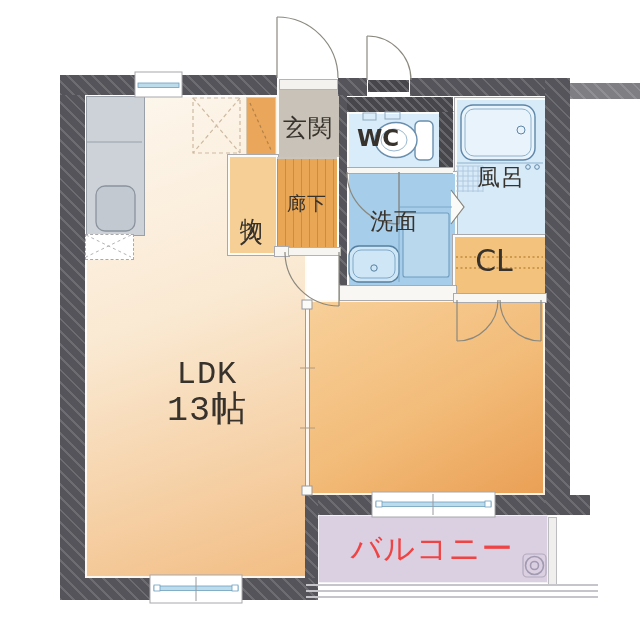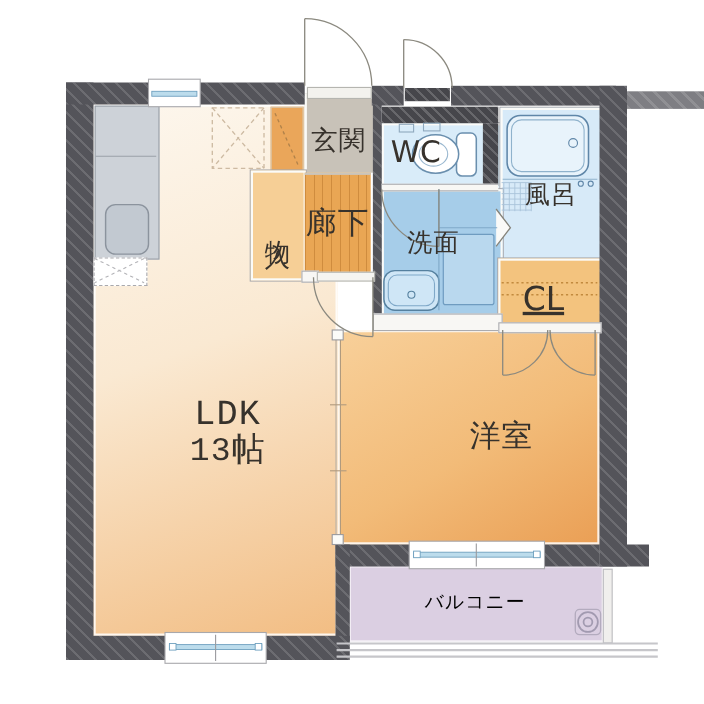--- a/index.html
+++ b/index.html
@@ -195,36 +195,35 @@
     </g>
     <g stroke="#c6c6ca" stroke-width="2">
       <line x1="306" y1="585" x2="598" y2="585"></line>
       <line x1="306" y1="591" x2="598" y2="591"></line>
       <line x1="306" y1="597" x2="598" y2="597"></line>
     </g>
   </svg>
 
   <div class="lbl" style="left:207px;top:394px;font-size:32px;font-family:Liberation Mono, monospace;">
     <div>LDK</div>
-    <div style="font-size:30px;text-align:center;">13帖</div>
+    <div style="font-size:35px;text-align:center;">13帖</div>
   </div>
 
   <div class="lbl" style="left:456px;top:397px;font-size:28px;">
-    <div>洋室</div>
   </div>
 
   <div class="lbl" style="left:308px;top:128px;font-size:24px;">玄関</div>
 
   <div class="lbl lbl-v" style="left:251px;top:203px;font-size:23px;letter-spacing:3px;">物入</div>
 
-  <div class="lbl" style="left:307px;top:203px;font-size:28px;">廊下</div>
-
-  <div class="lbl" style="left:378px;top:139px;font-size:27px;letter-spacing:0;">WC</div>
+  <div class="lbl" style="left:307px;top:203px;font-size:19px;">廊下</div>
+
+  <div class="lbl" style="left:378px;top:139px;font-size:23px;letter-spacing:0;font-weight:bold;">WC</div>
 
   <div class="lbl" style="left:501px;top:178px;font-size:23px;">風呂</div>
 
   <div class="lbl" style="left:394px;top:222px;font-size:23px;">洗面</div>
 
-  <div class="lbl" style="left:494px;top:272px;font-size:30px;letter-spacing:0;text-decoration:underline;">CL</div>
-
-  <div class="lbl" style="left:432px;top:548px;font-size:17px;color:#000000;">バルコニー</div>
+  <div class="lbl" style="left:494px;top:260px;font-size:30px;letter-spacing:0;">CL</div>
+
+  <div class="lbl" style="left:432px;top:548px;font-size:31px;color:#ef4444;">バルコニー</div>
 
 </div>
 
 </body></html>

